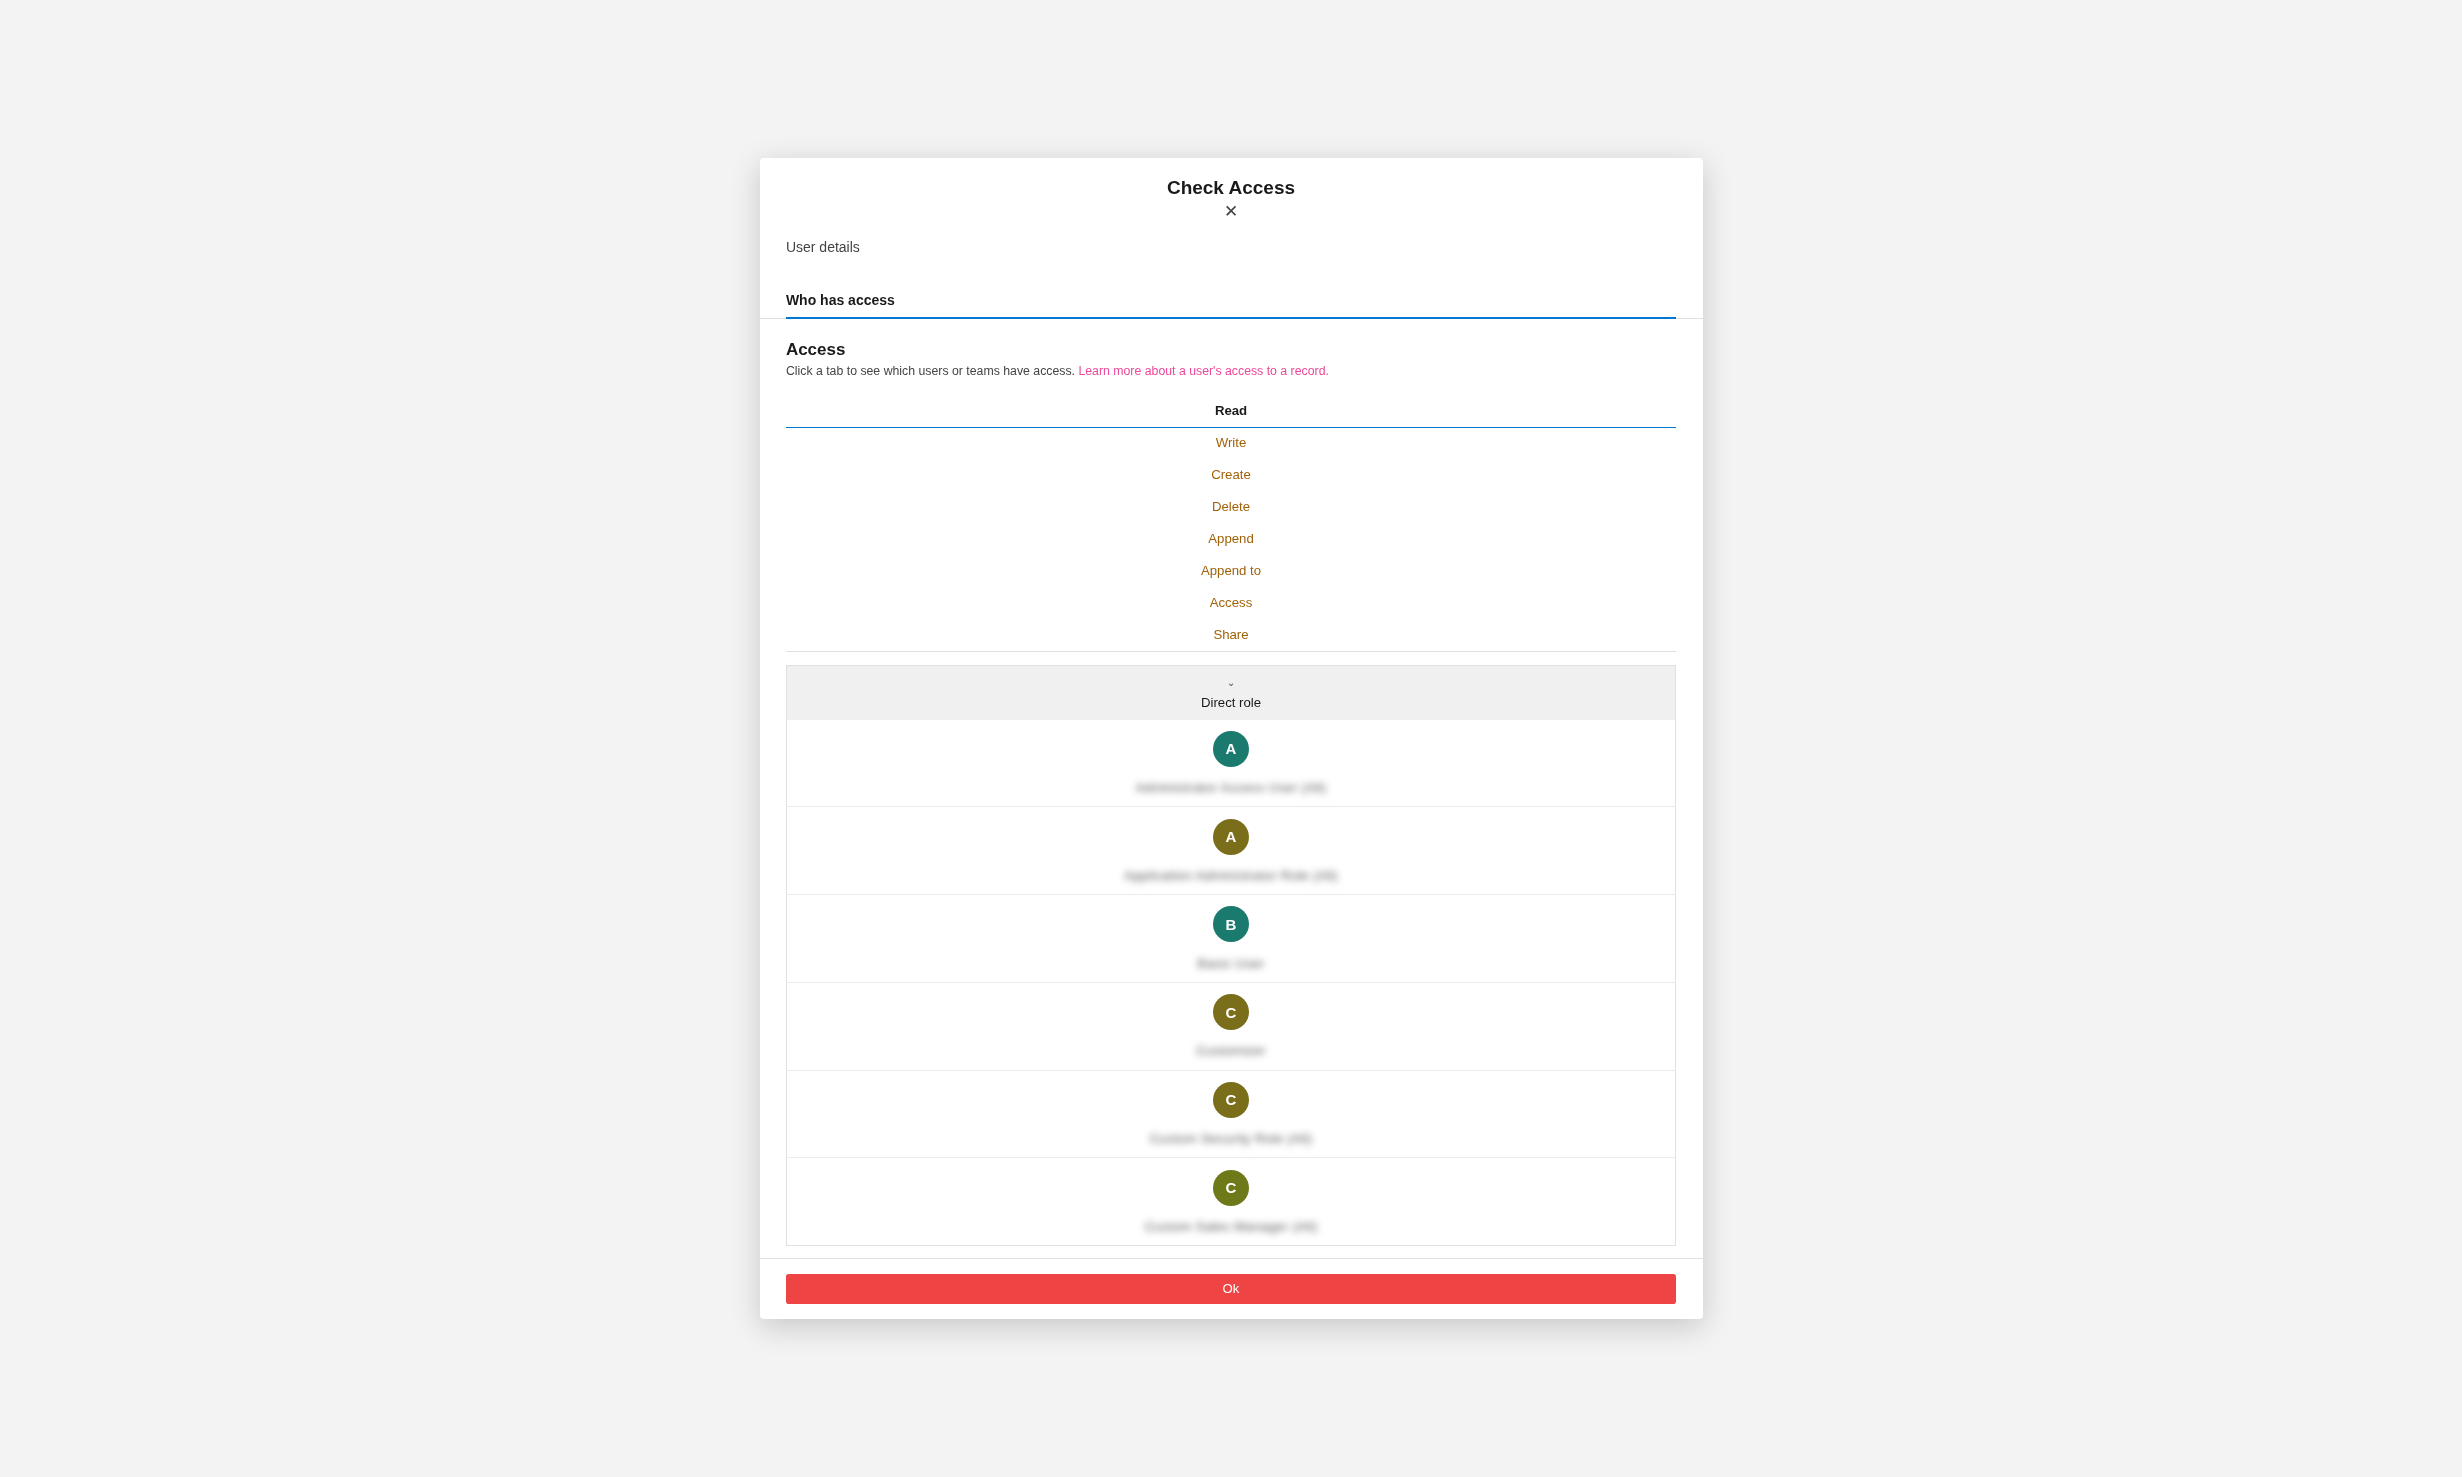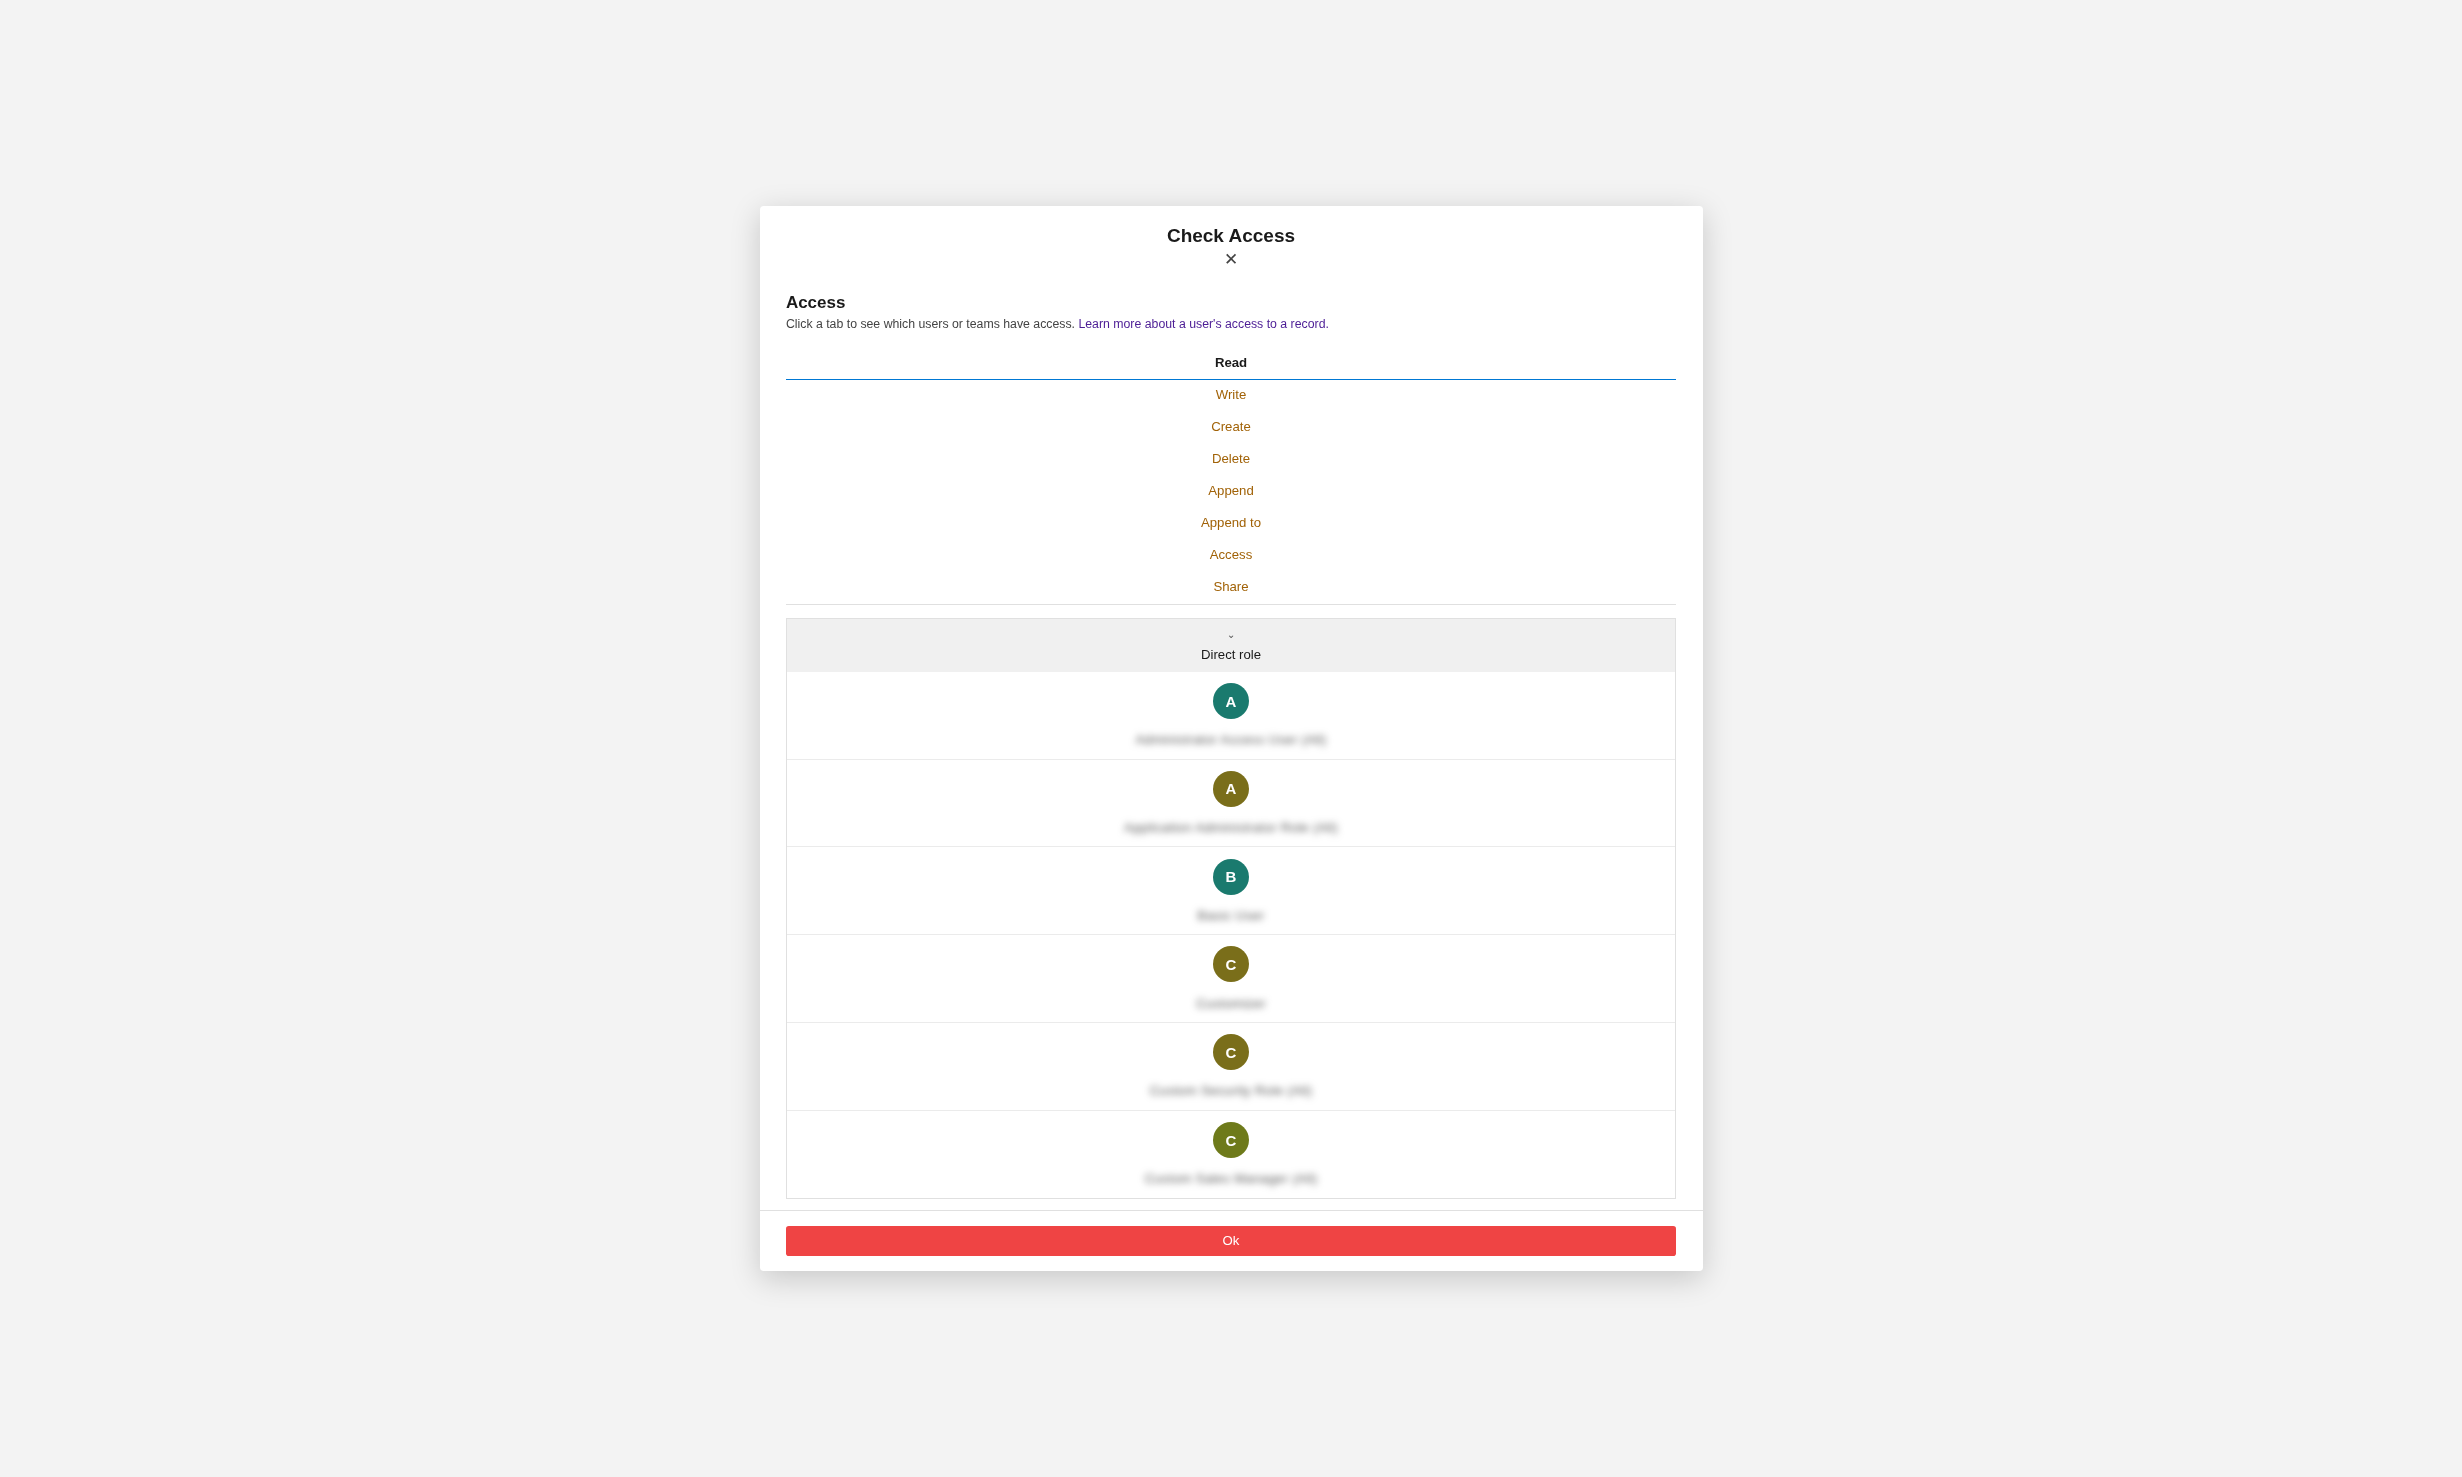--- a/index.html
+++ b/index.html
@@ -91,21 +91,21 @@
       margin-bottom: 3.8px;
     }
 
     .access-desc {
       font-size: 12.3px;
       color: #444;
       margin-bottom: 17px;
     }
 
     .access-desc a {
-      color: #4c1d95;
+      color: #ec4899;
       text-decoration: none;
       text-align: right;
     }
 
     .permission-tabs {
       display: flex;
       gap: 0;
       border-bottom: 0.9px solid #e0e0e0;
       margin-bottom: 13px;
     }
@@ -213,20 +213,24 @@
 </head>
 <body>
 
 <div class="dialog">
 
   <div class="dialog-header">
     <span class="dialog-title">Check Access</span>
     <button class="close-btn">✕</button>
   </div>
 
+  <div class="tabs-nav">
+    <div class="tab-item">User details</div>
+    <div class="tab-item active">Who has access</div>
+  </div>
 
   <div class="content-area">
     <div class="access-heading">Access</div>
     <div class="access-desc">
       <span>Click a tab to see which users or teams have access.</span>
       <a href="#">Learn more about a user's access to a record.</a>
     </div>
 
     <div class="permission-tabs">
       <button class="perm-tab active">Read</button>

